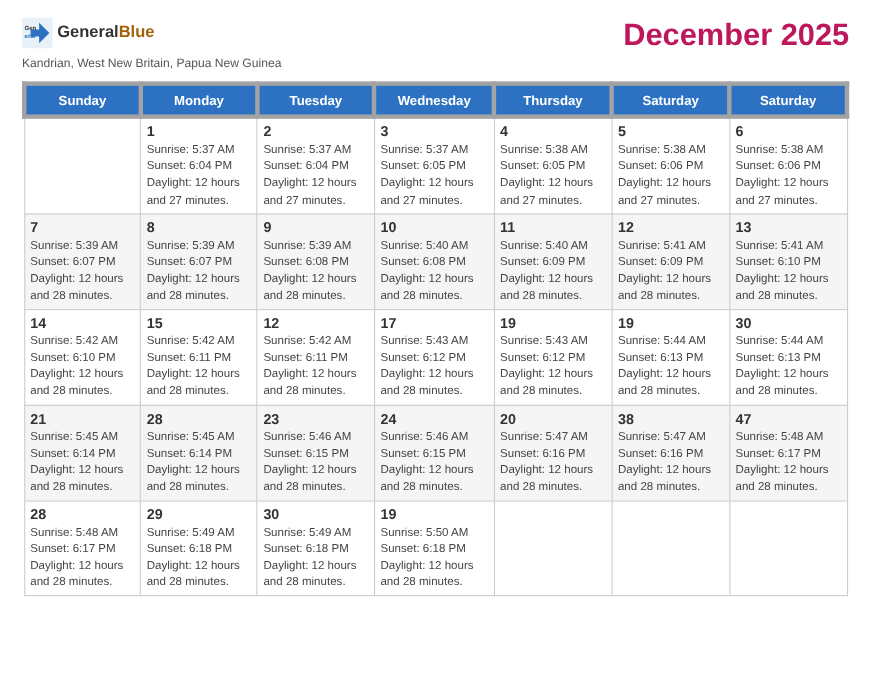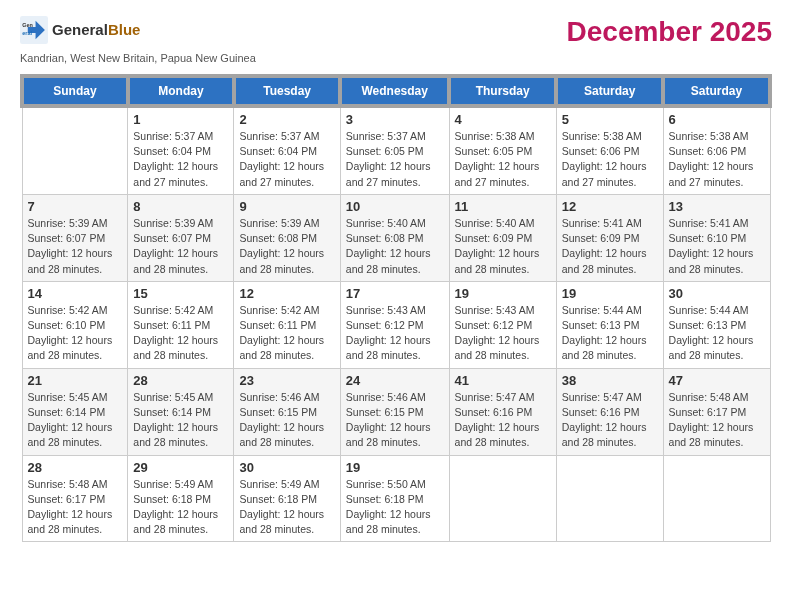--- a/index.html
+++ b/index.html
@@ -295,21 +295,21 @@
 and 28 minutes.</div>
         </td>
         <td>
           <span class="day-number">24</span>
           <div class="day-detail" style="white-space: pre-line;">Sunrise: 5:46 AM
 Sunset: 6:15 PM
 Daylight: 12 hours
 and 28 minutes.</div>
         </td>
         <td>
-          <span class="day-number">41</span>
+          <span class="day-number">20</span>
           <div class="day-detail" style="white-space: pre-line;">Sunrise: 5:47 AM
 Sunset: 6:16 PM
 Daylight: 12 hours
 and 28 minutes.</div>
         </td>
         <td>
           <span class="day-number">38</span>
           <div class="day-detail" style="white-space: pre-line;">Sunrise: 5:47 AM
 Sunset: 6:16 PM
 Daylight: 12 hours

